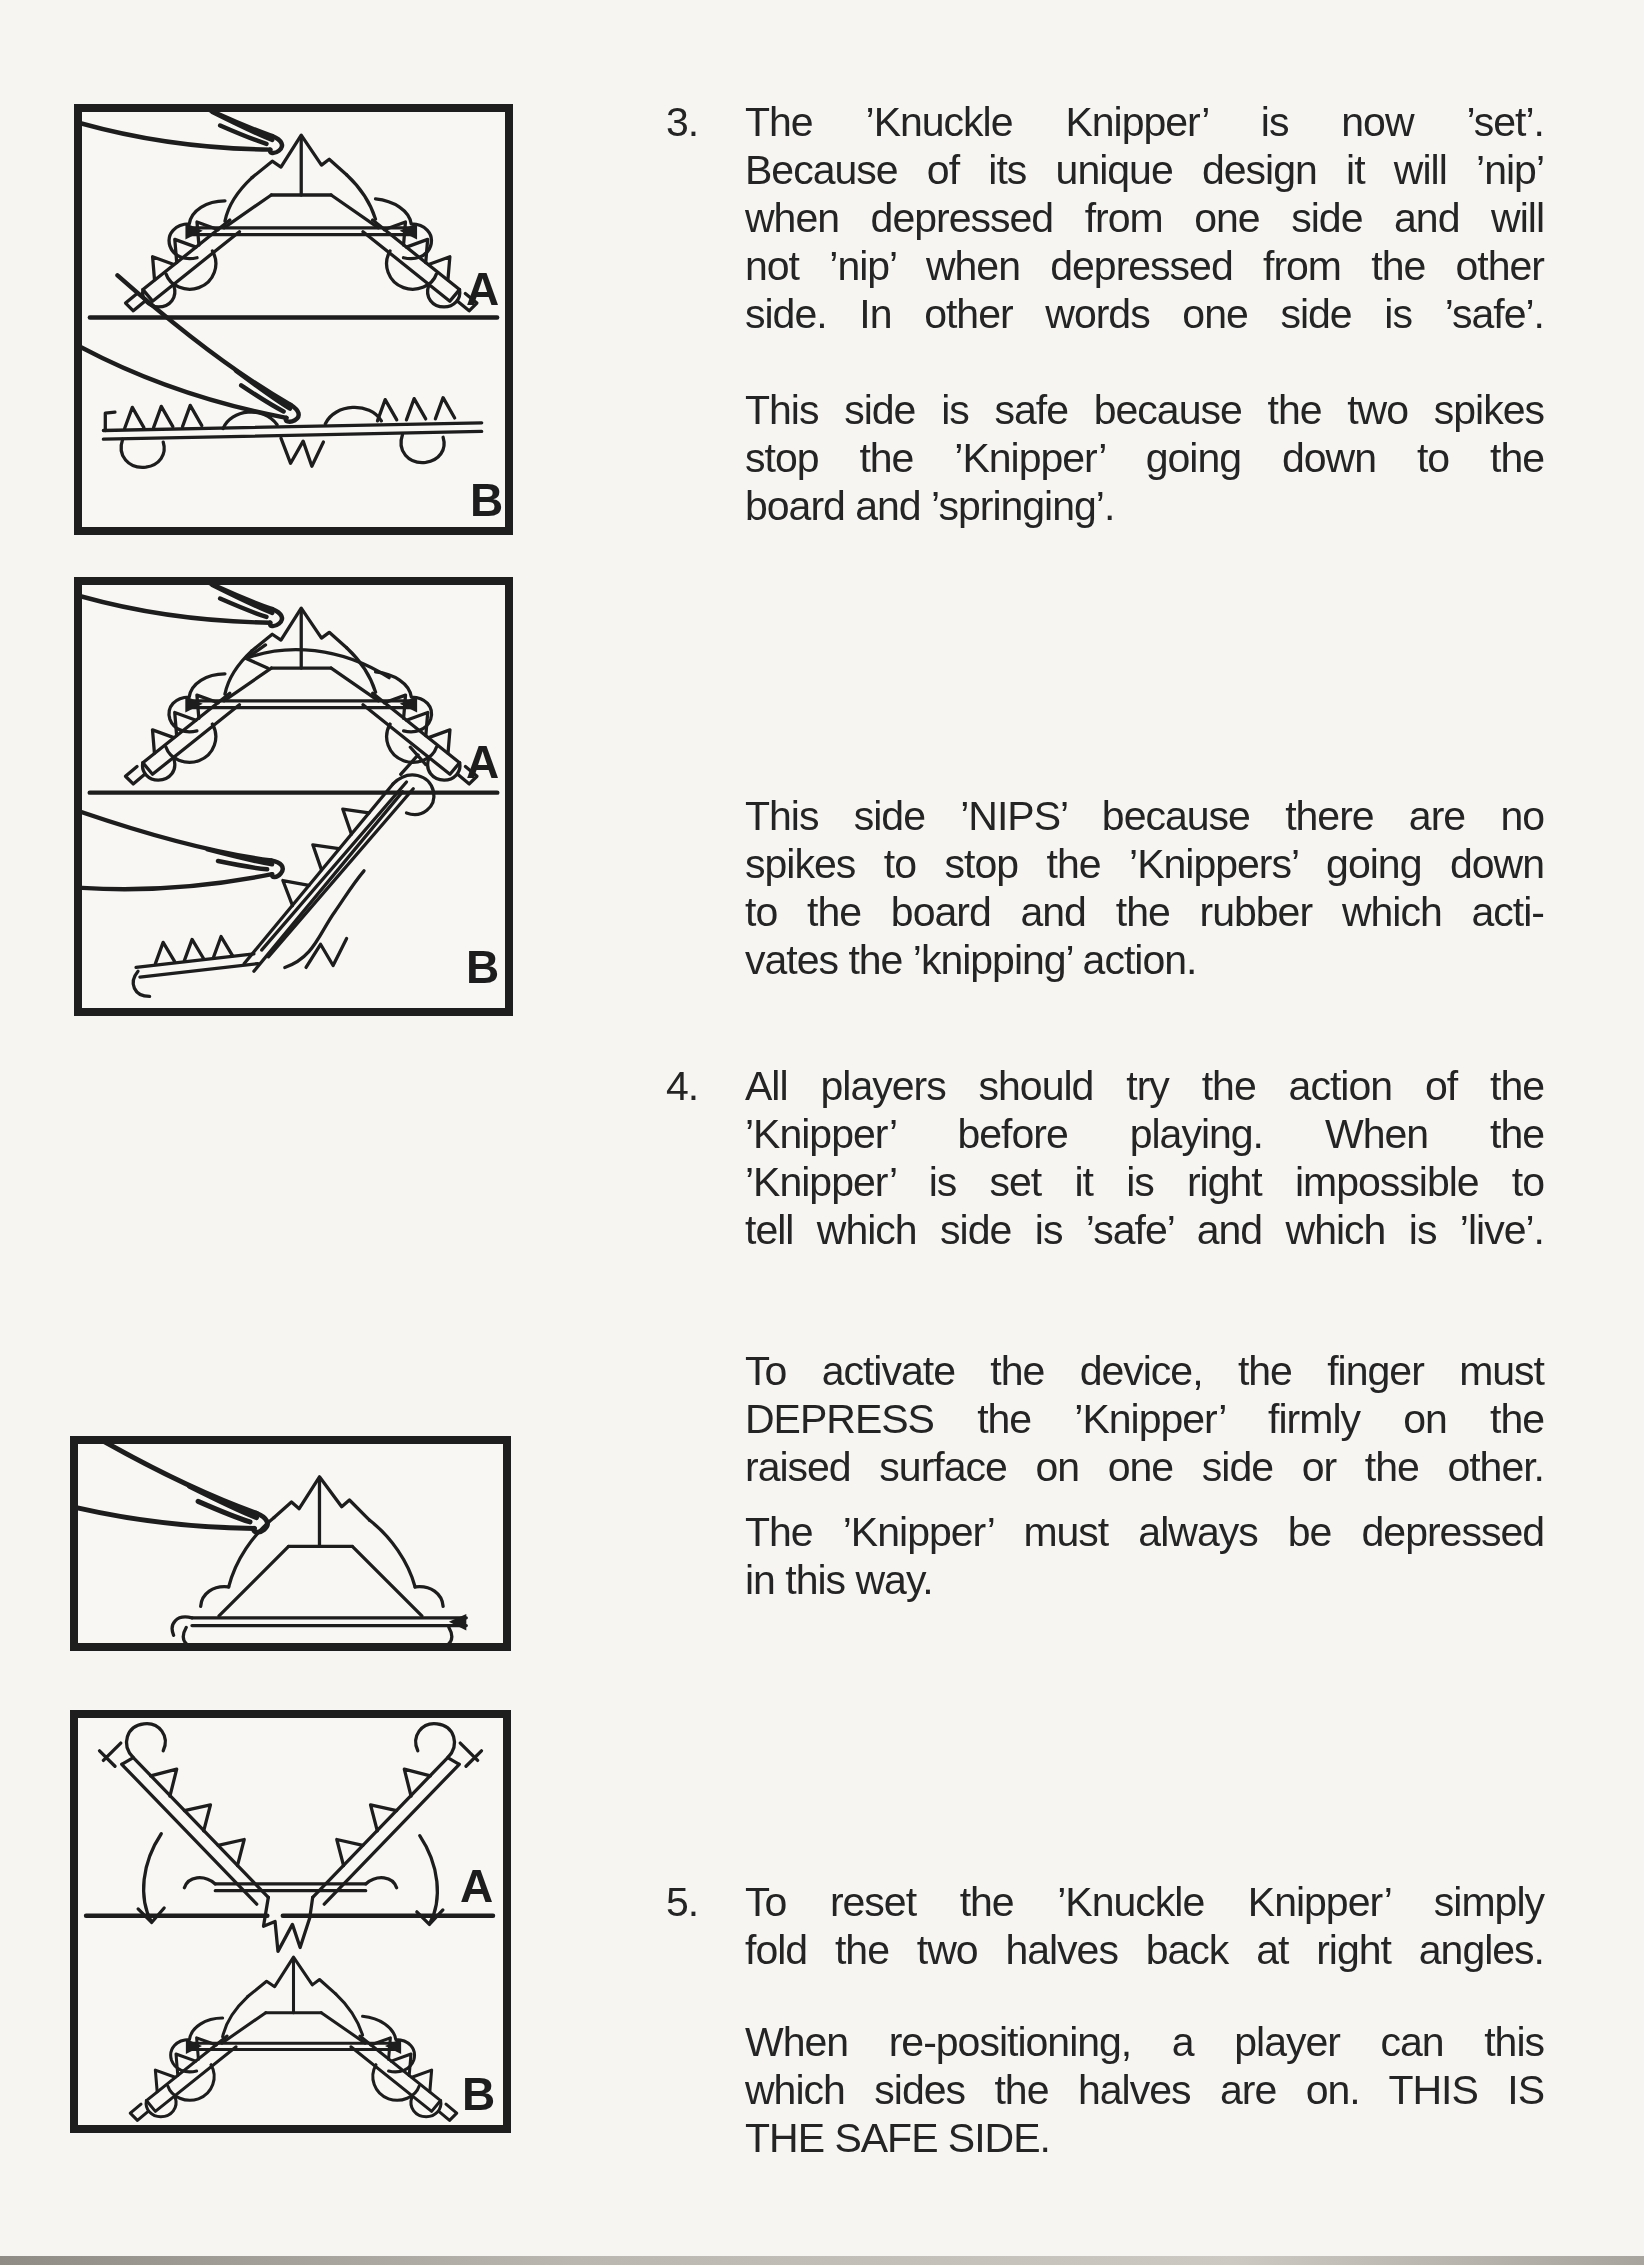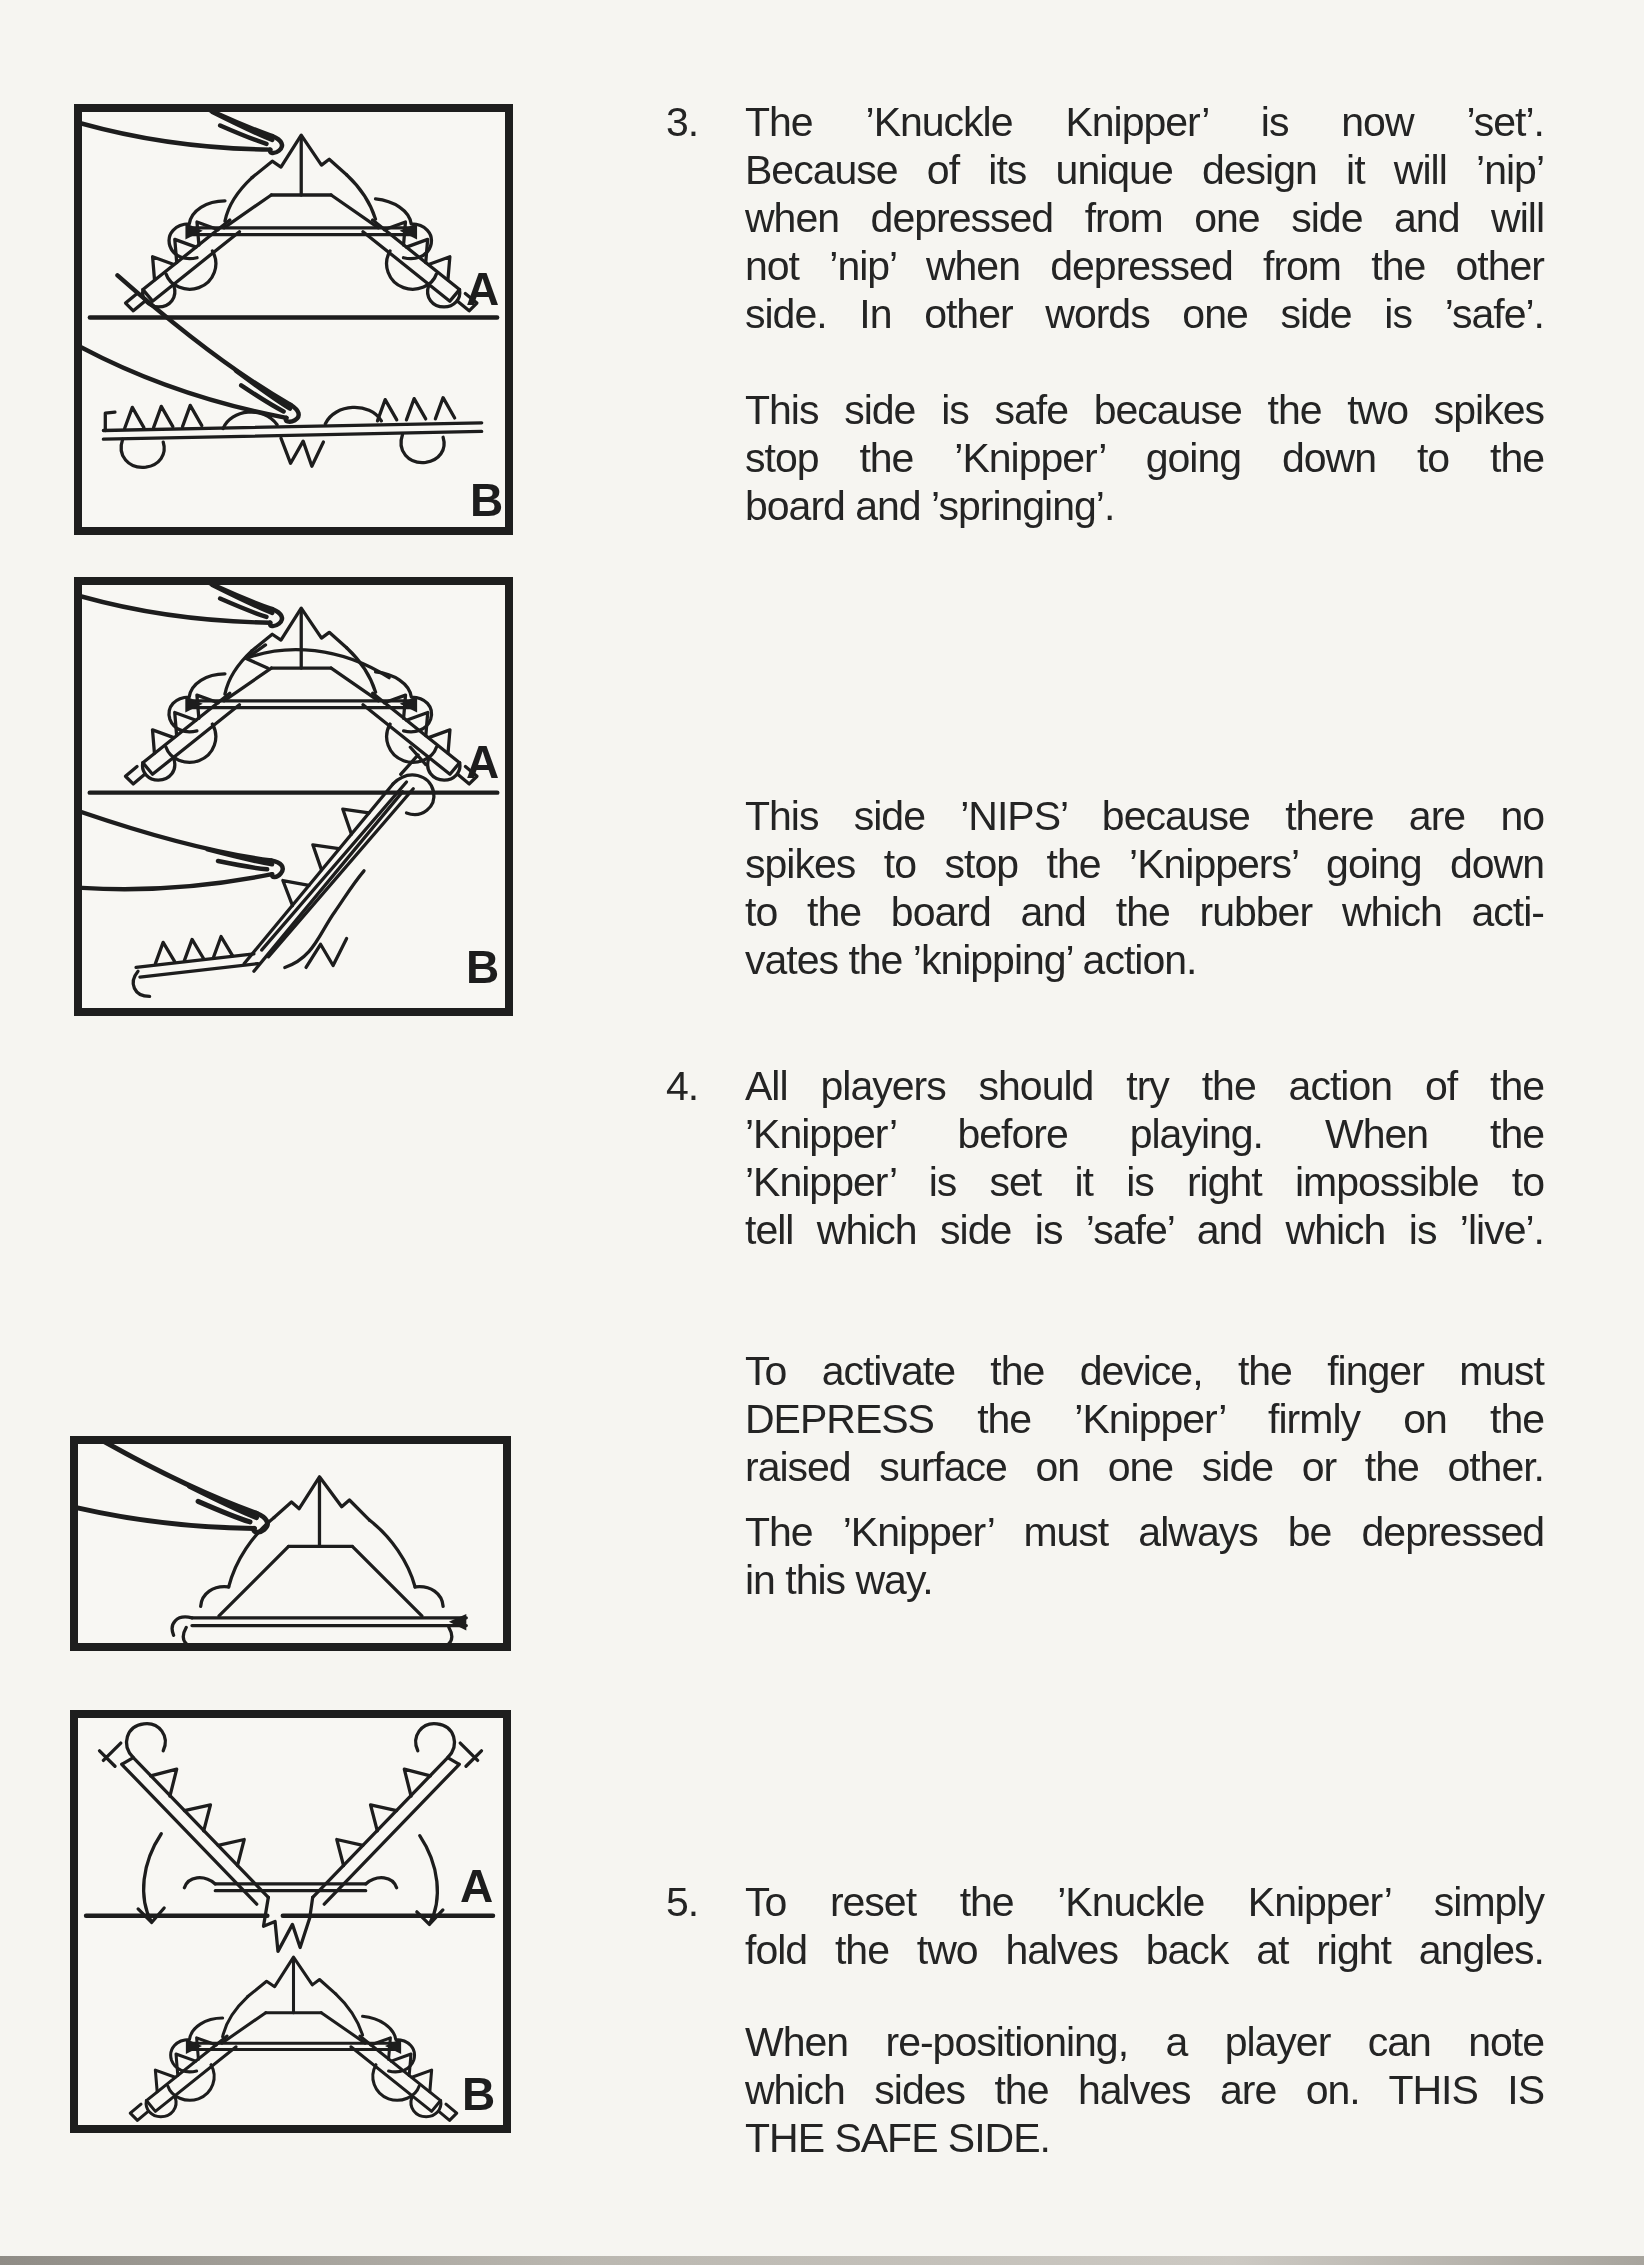--- a/index.html
+++ b/index.html
@@ -206,21 +206,21 @@
   <div class="tblock" style="top:1878px;">
     <span class="num">5.</span>
     <div class="lines">
       <div class="line jl">To reset the ’Knuckle Knipper’ simply</div>
       <div class="line jl">fold the two halves back at right angles.</div>
     </div>
   </div>
 
   <div class="tblock" style="top:2018px;">
     <div class="lines">
-      <div class="line jl">When re-positioning, a player can note</div>
+      <div class="line jl">When re-positioning, a player can this</div>
       <div class="line jl">which sides the halves are on. THIS IS</div>
       <div class="line">THE SAFE SIDE.</div>
     </div>
   </div>
 
   <div class="scan-edge"></div>
 </div>
 
 
 </body></html>

